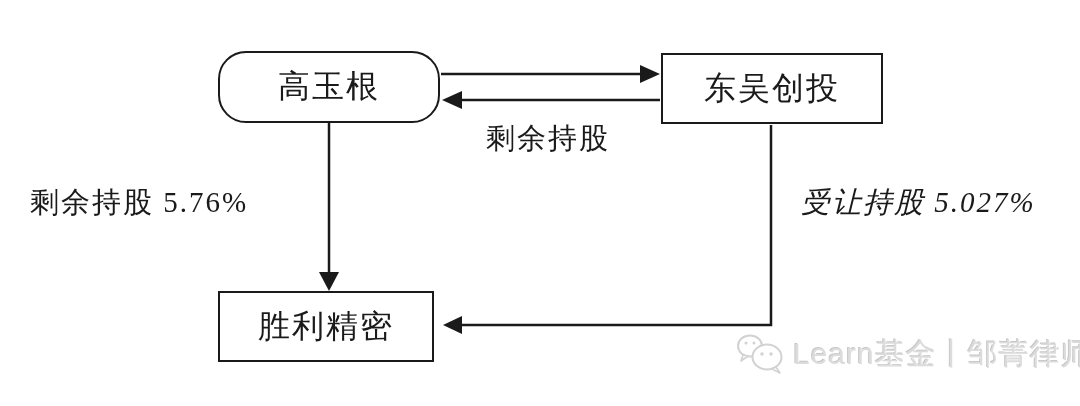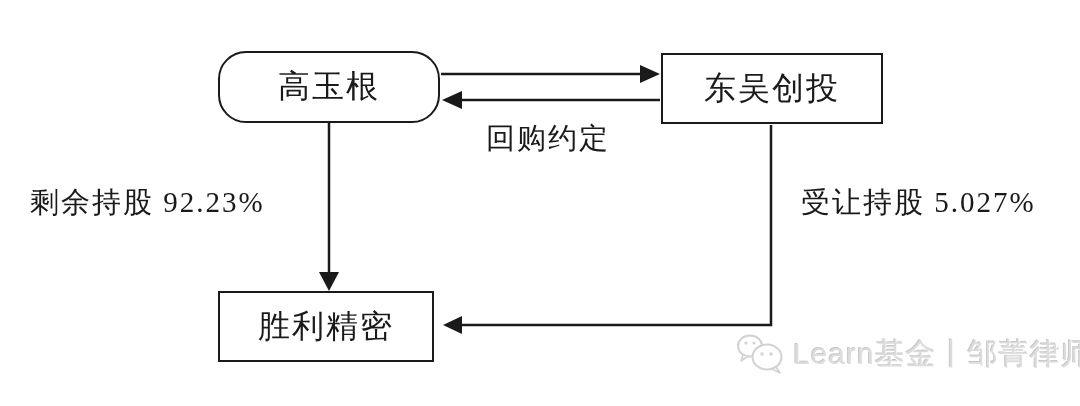--- a/index.html
+++ b/index.html
@@ -33,21 +33,21 @@
   .node-shengli  { left: 218px; top: 291px; width: 216px; height: 71px; }
   .edge-label {
     position: absolute;
     font-size: 29px;
     letter-spacing: 2px;
     white-space: nowrap;
   }
   .label-transfer    { left: 478px; top: 27px;  width: 140px; text-align: center; }
   .label-repurchase  { left: 478px; top: 119px; width: 140px; text-align: center; }
   .label-remaining   { left: 30px;  top: 183px; }
-  .label-transferred { left: 801px; top: 183px; }
+  .label-transferred { left: 801px; top: 183px; font-style: italic; }
   .watermark {
     position: absolute;
     left: 736px; top: 333px;
     display: flex;
     align-items: center;
     gap: 9px;
     font-family: "Liberation Sans", "DejaVu Sans", sans-serif;
   }
   .watermark-text {
     font-size: 30px;
@@ -89,22 +89,22 @@
   <div class="node node-gao">
     <span>高玉根</span>
   </div>
   <div class="node node-dongwu">
     <span>东吴创投</span>
   </div>
   <div class="node node-shengli">
     <span>胜利精密</span>
   </div>
 
-  <div class="edge-label label-repurchase">回购约定</div>
-  <div class="edge-label label-remaining">剩余持股 92.23%</div>
+  <div class="edge-label label-repurchase">剩余持股</div>
+  <div class="edge-label label-remaining">剩余持股 5.76%</div>
   <div class="edge-label label-transferred">受让持股 5.027%</div>
 
   <div class="watermark">
     <span style="display:inline-flex;">
       <svg width="48" height="42" viewBox="0 0 48 42" xmlns="http://www.w3.org/2000/svg">
 
         <ellipse cx="14" cy="13" rx="12" ry="10.5" fill="#ffffff" stroke="#d2d2d2" stroke-width="2"></ellipse>
         <path d="M7 22 L5 28 L12 23 Z" fill="#ffffff" stroke="#d2d2d2" stroke-width="1.6" stroke-linejoin="round"></path>
         <circle cx="10" cy="10" r="1.5" fill="#d2d2d2"></circle>
         <circle cx="18" cy="10" r="1.5" fill="#d2d2d2"></circle>

